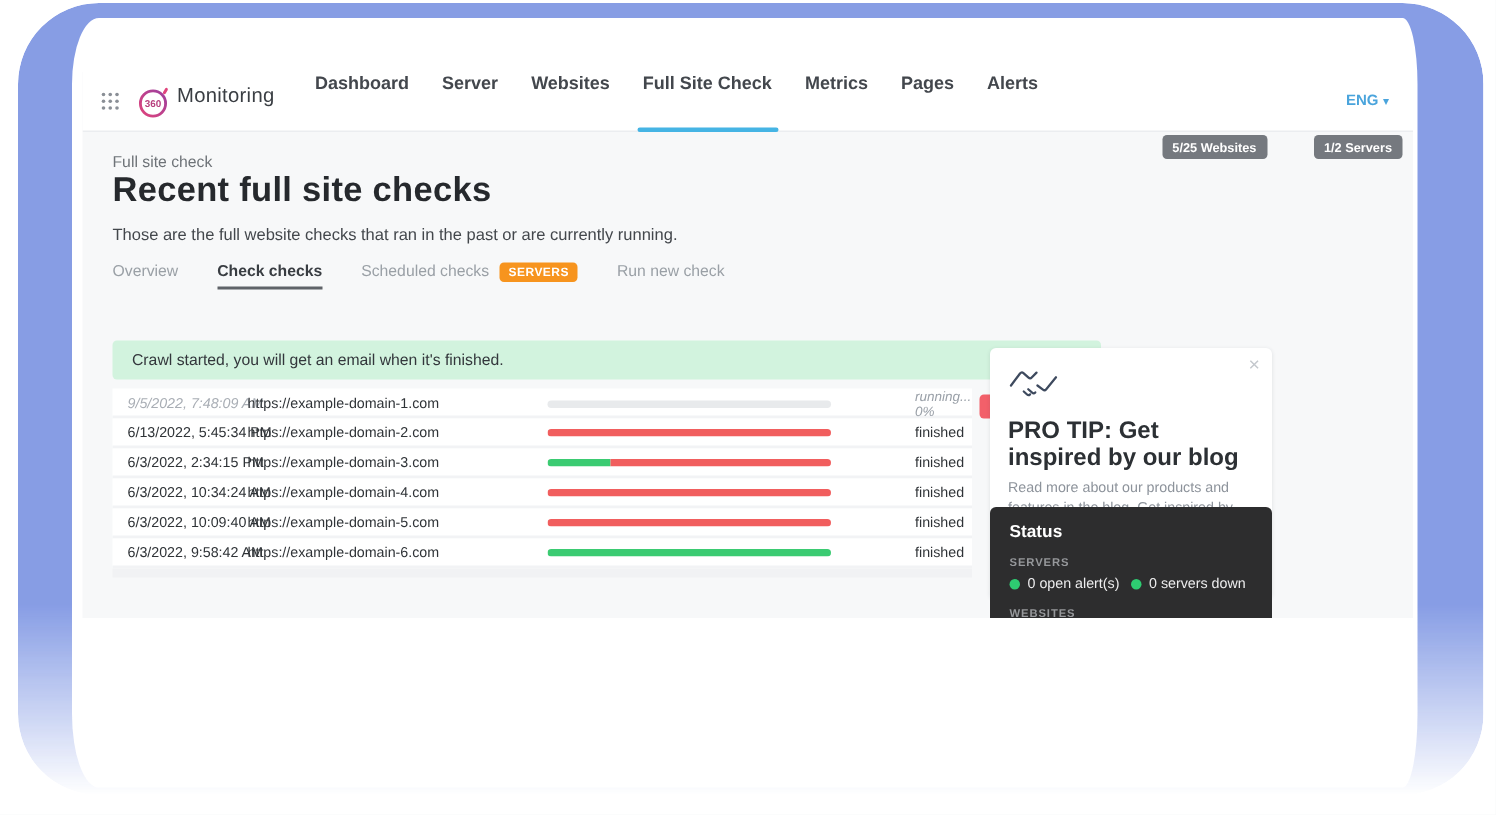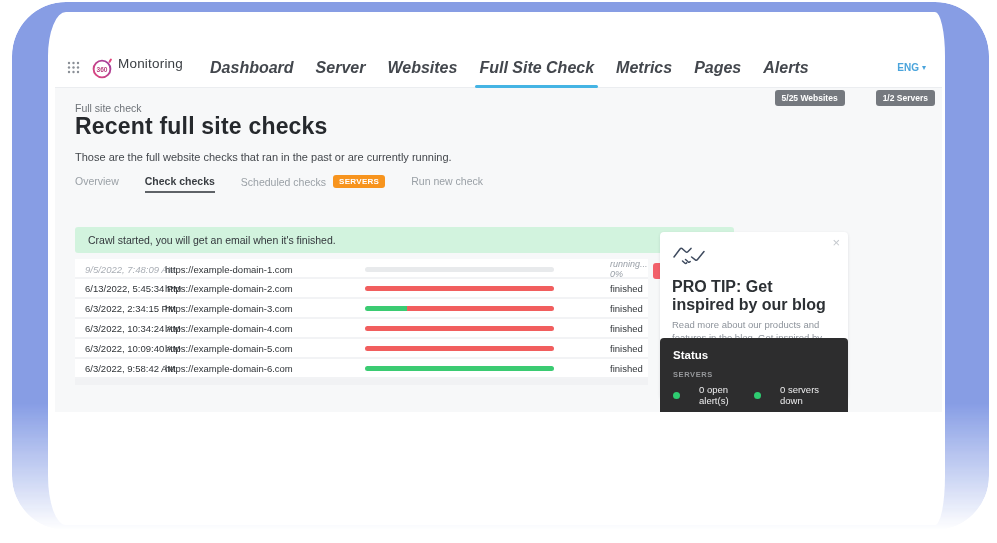--- a/index.html
+++ b/index.html
@@ -17,38 +17,38 @@
     mask-image:linear-gradient(to bottom,#000 76%,rgba(0,0,0,.3) 93%,transparent 100%);}
 
   .app{position:absolute;left:55px;top:48px;width:887px;height:364px;background:#f7f8f9;overflow:hidden;}
 
   
   .navbar{height:40px;background:#fff;border-bottom:1px solid #ebedf0;display:flex;align-items:center;padding:0 16px 0 12px;}
   .grid-btn{display:flex;margin-right:10px;cursor:pointer;}
   .logo{display:flex;align-items:flex-start;gap:4px;cursor:pointer;}
   .brand-name{font-size:13.5px;color:#3a3e43;letter-spacing:.2px;}
   .nav-items{display:flex;margin-left:16px;height:40px;}
-  .nav-item{position:relative;display:flex;align-items:center;padding:0 11px;font-size:16px;font-weight:700;color:#43474d;cursor:pointer;text-decoration:none;font-style:italic;}
+  .nav-item{position:relative;display:flex;align-items:flex-start;padding:0 11px;font-size:12px;font-weight:700;color:#43474d;cursor:pointer;text-decoration:none;}
   .nav-item .underline{display:none;position:absolute;left:7px;right:7px;bottom:0;height:3px;background:var(--accent);border-radius:2px;}
   .nav-item.active .underline{display:block;}
   .lang{margin-left:auto;color:#4aa4dc;font-size:10px;font-weight:700;display:flex;align-items:center;gap:3px;cursor:pointer;}
   .lang .caret{font-size:8px;}
 
   
   .usage-badges{position:absolute;top:42px;right:7px;display:flex;gap:8px;}
   .usage-badge{background:#75797f;color:#fff;font-size:8.5px;font-weight:700;padding:3px 7px;border-radius:3px;margin-left:23px;}
 
   
   .breadcrumb{position:absolute;left:20px;top:54px;font-size:10.5px;color:#6e7378;}
   .page-title{position:absolute;left:20px;top:65px;font-size:23px;font-weight:700;color:#26292d;letter-spacing:.2px;}
   .subtitle{position:absolute;left:20px;top:103px;font-size:11px;color:#43474c;}
 
   
   .tabs{position:absolute;left:20px;top:127px;display:flex;align-items:flex-start;}
-  .tab{font-size:10.5px;color:#9aa0a6;margin-right:26px;display:flex;gap:7px;align-items:flex-end;padding-bottom:4px;cursor:pointer;border-bottom:2px solid transparent;}
+  .tab{font-size:10.5px;color:#9aa0a6;margin-right:26px;display:flex;gap:7px;align-items:flex-start;padding-bottom:4px;cursor:pointer;border-bottom:2px solid transparent;}
   .tab.active{color:#393d42;font-weight:700;border-bottom-color:#5f6368;}
   .tab-badge{background:var(--orange);color:#fff;font-size:8px;font-weight:700;padding:2px 6px;border-radius:3px;letter-spacing:.3px;}
 
   
   .alert{position:absolute;left:20px;top:179px;width:659px;height:26px;background:var(--alert-bg);border-radius:3px;font-size:10.5px;color:#33373c;line-height:26px;padding-left:13px;}
 
   
   .table{position:absolute;left:20px;top:211px;width:573px;}
   .thead,.trow{display:grid;grid-template-columns:90px 172px 1fr 92px;align-items:center;}
   .thead{background:var(--header-bg);height:21px;font-size:9px;font-weight:700;color:#3f4550;letter-spacing:.3px;}
@@ -74,21 +74,21 @@
   .protip-close{position:absolute;top:4px;right:8px;color:#c4c8cd;font-size:13px;cursor:pointer;line-height:1;}
   .protip-title{font-size:16px;font-weight:700;color:#2c3034;margin-top:7px;}
   .protip-body{font-size:9.5px;color:#8d939b;line-height:1.4;margin-top:4px;}
   .protip-btn{margin-top:8px;background:var(--button-blue);color:#fff;font-size:9px;font-weight:700;border:none;border-radius:3px;padding:5px 9px;cursor:pointer;}
 
   
   .status-panel{position:absolute;left:605px;top:290px;width:188px;height:130px;background:var(--dark-panel);border-radius:4px;padding:11px 13px;color:#fff;}
   .sp-title{font-size:11.5px;font-weight:700;}
   .sp-label{font-size:7.5px;color:#96989b;letter-spacing:.6px;margin-top:9px;font-weight:700;}
   .sp-row{display:grid;grid-template-columns:1fr 1fr;margin-top:5px;}
-  .sp-item{display:flex;align-items:center;gap:19px;font-size:9.5px;color:#ededee;}
+  .sp-item{display:flex;align-items:center;gap:5px;font-size:9.5px;color:#ededee;}
   .dot{width:7px;height:7px;border-radius:50%;background:var(--dot-green);flex:0 0 auto;}
 </style>
 </head>
 <body>
 
 <div class="frame"></div>
 
 <div class="app">
 
   <nav class="navbar">

